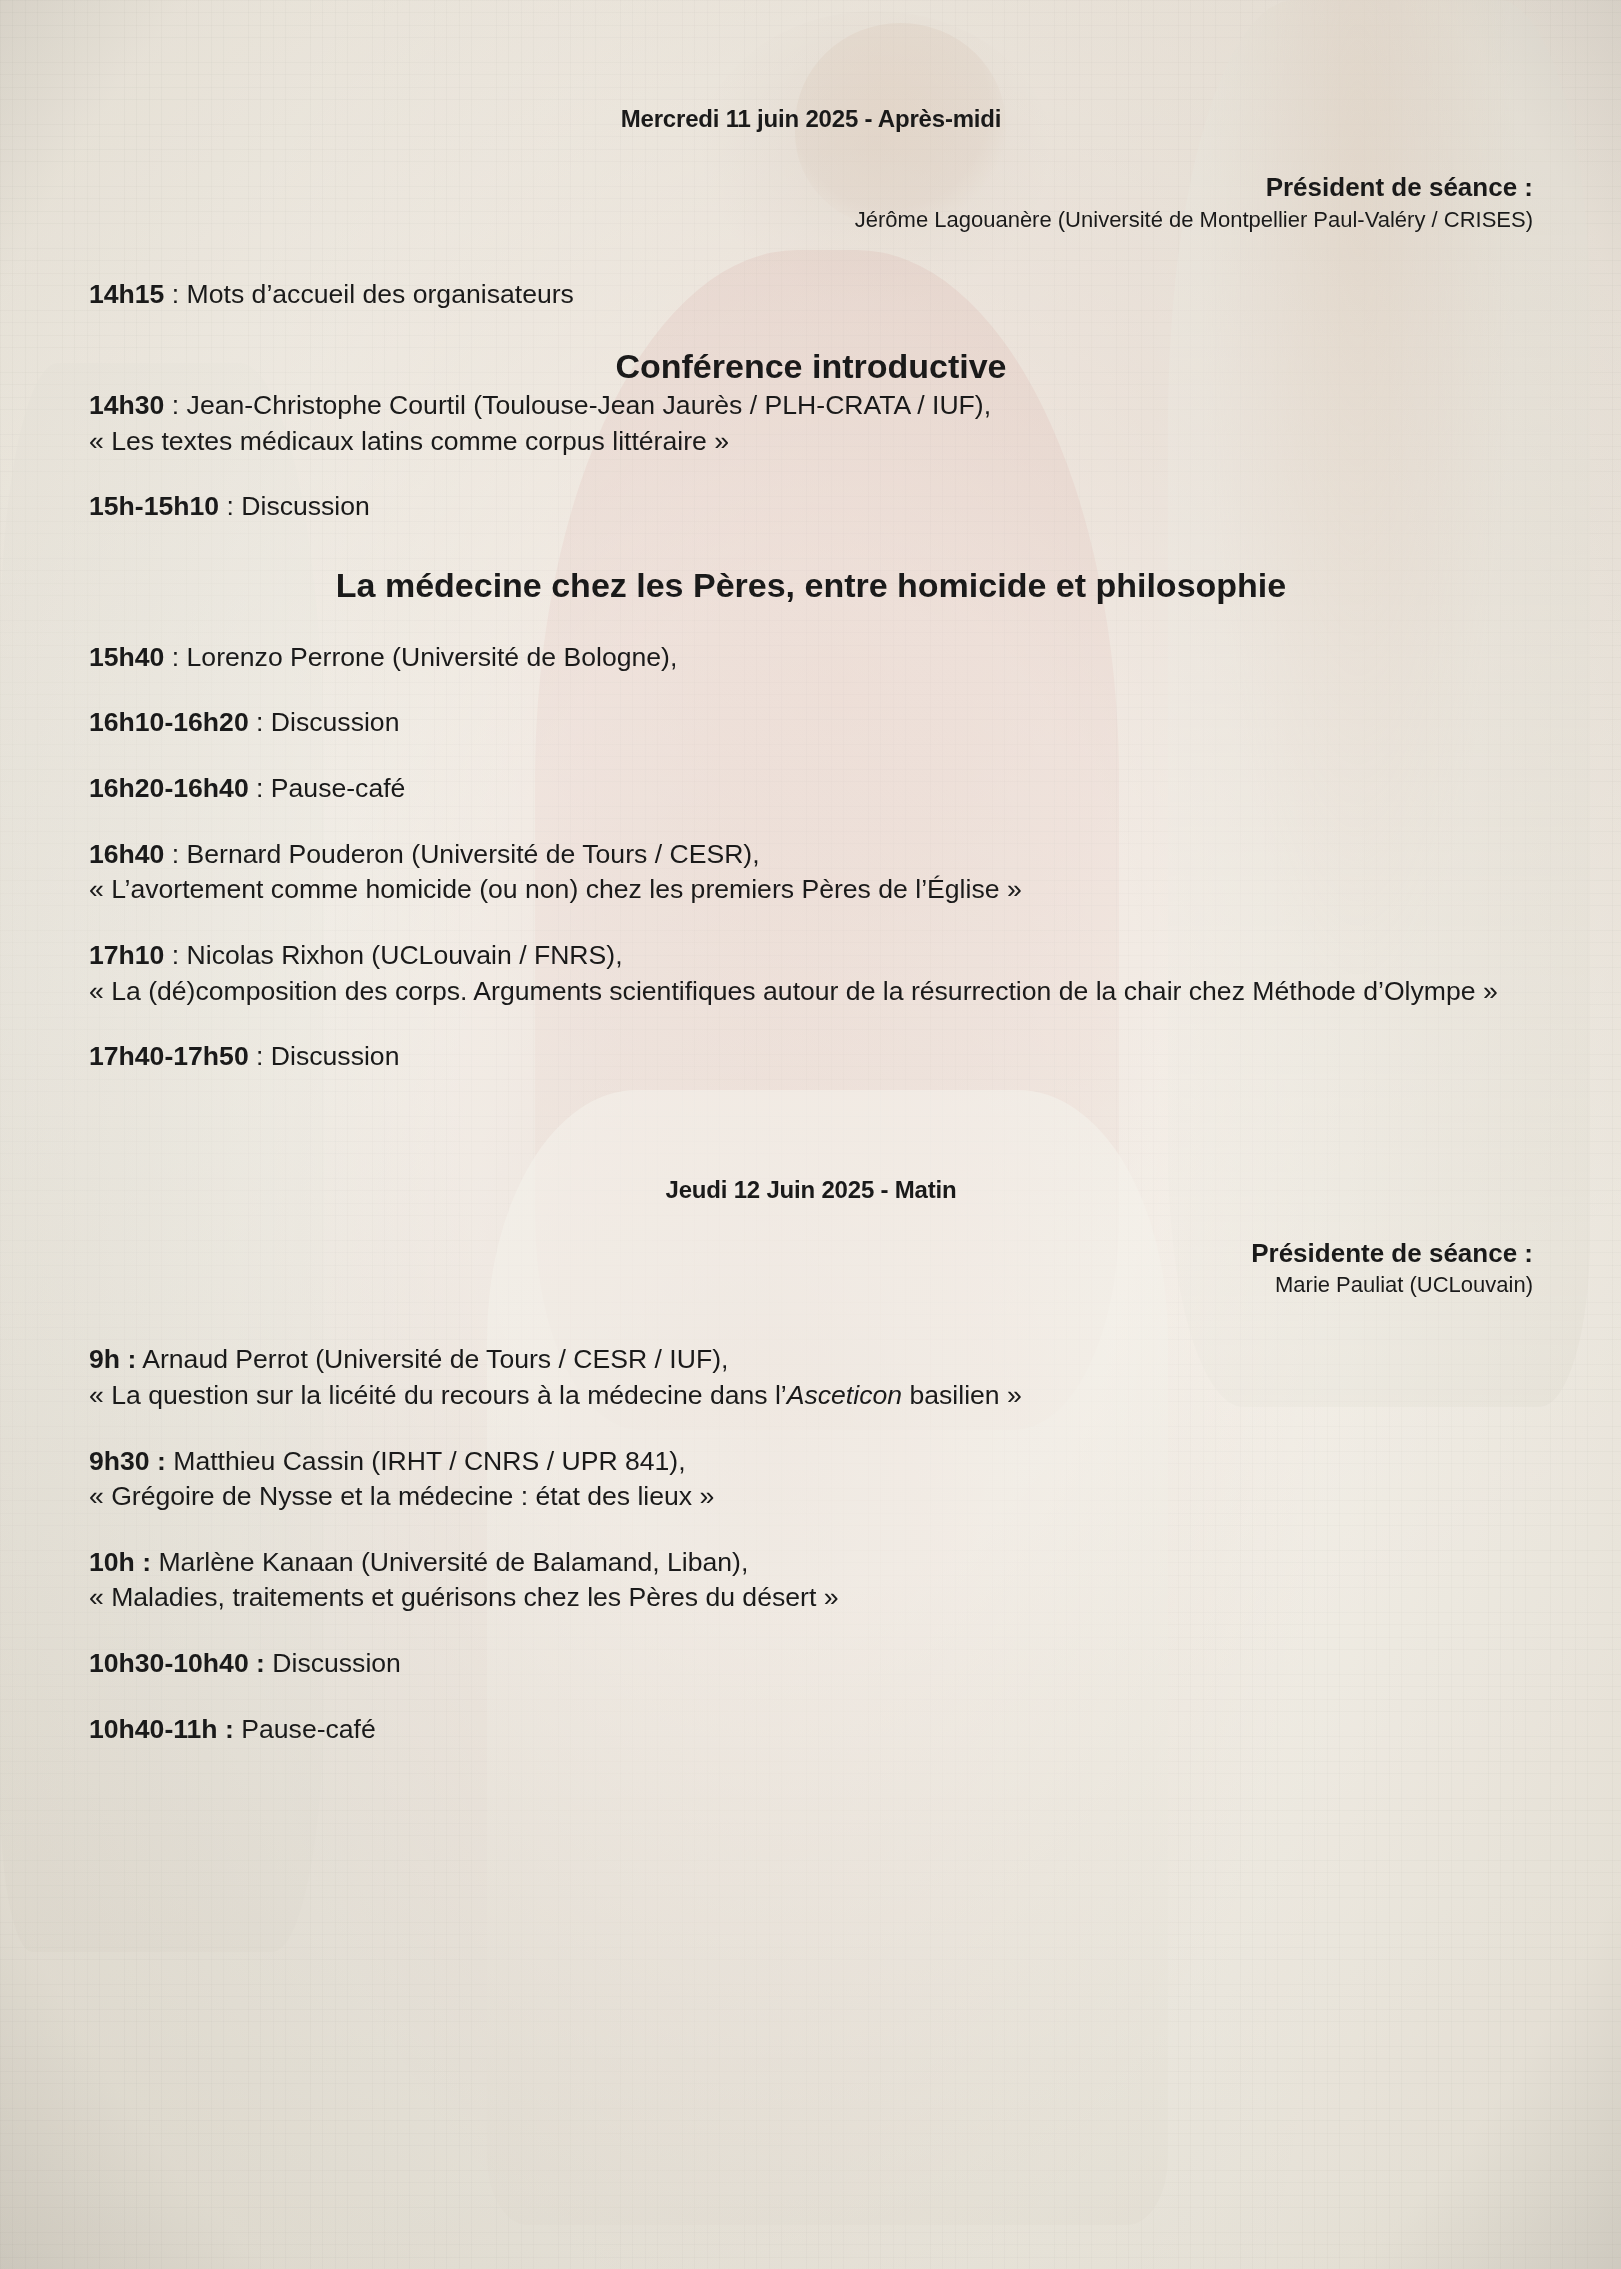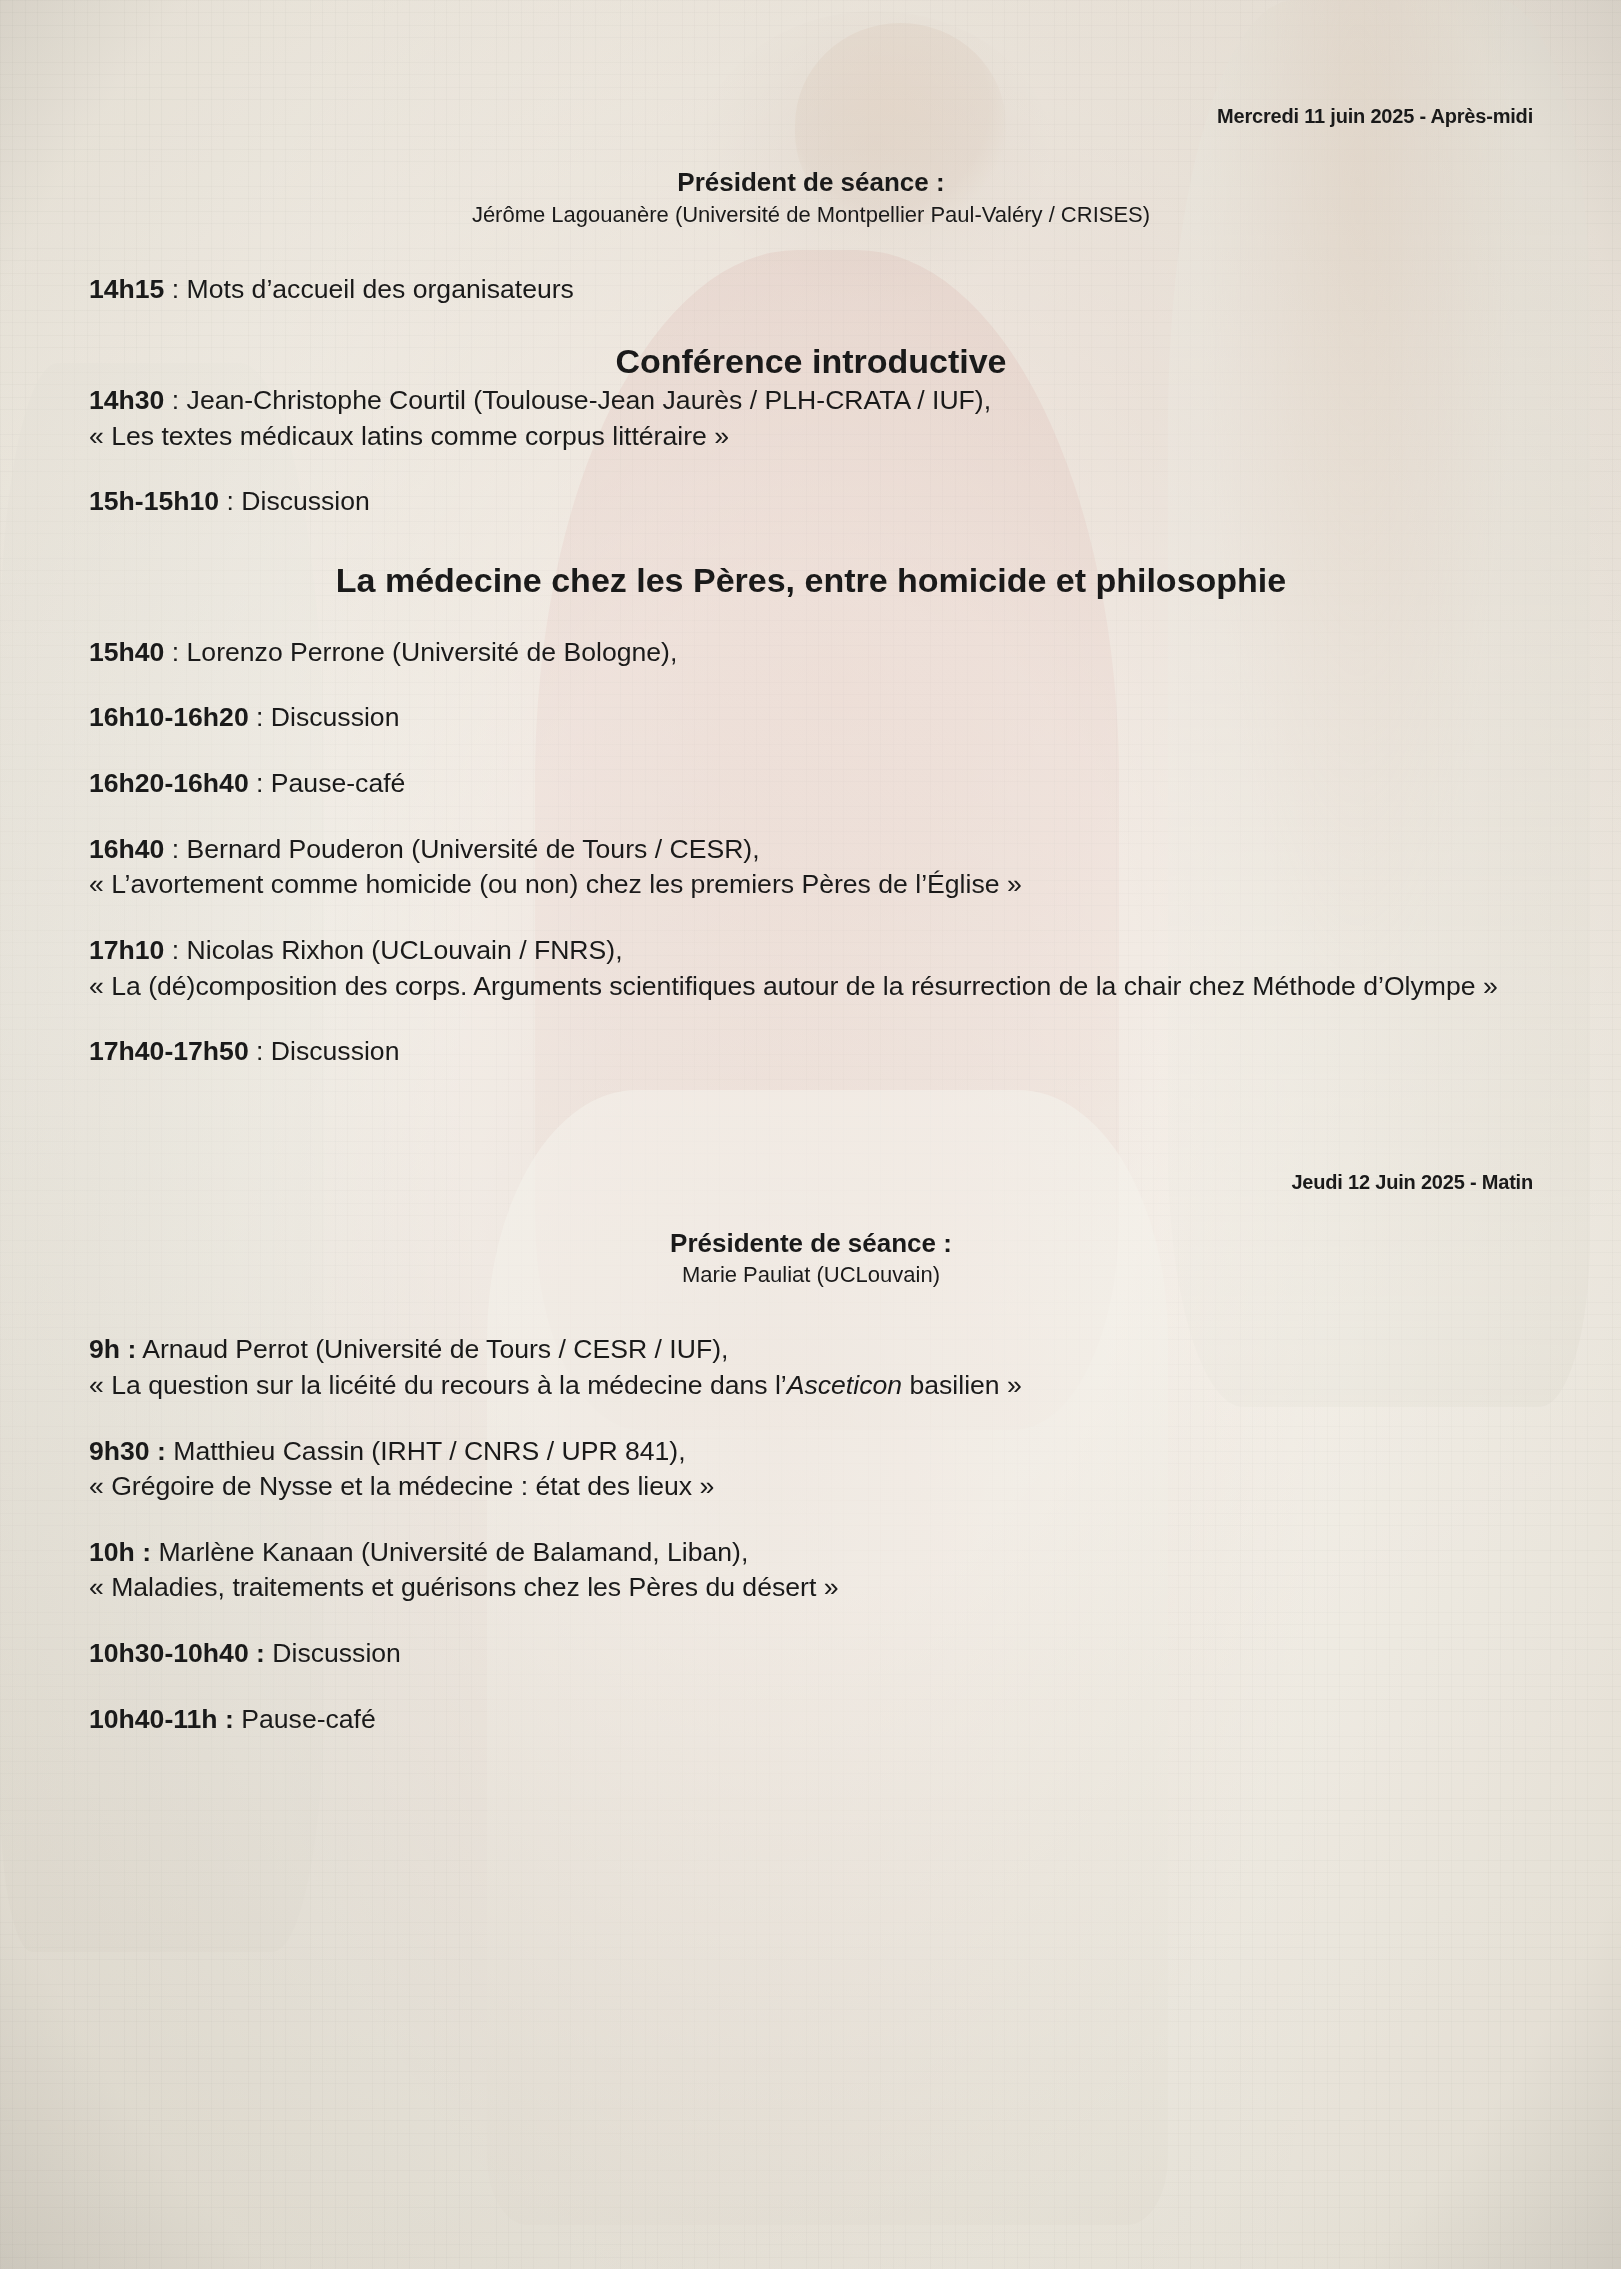--- a/index.html
+++ b/index.html
@@ -104,33 +104,33 @@
 
   
   .page {
     position: relative;
     z-index: 2;
     padding: 105px 89px 0 89px;
     box-sizing: border-box;
   }
 
   .day-title {
-    text-align: right;
-    font-size: 20px;
+    text-align: center;
+    font-size: 24px;
     font-weight: bold;
     letter-spacing: -0.2px;
     margin: 0 0 39px 0;
   }
   .day-title.second {
     margin-top: 101px;
     margin-bottom: 34px;
   }
 
   .chair-block {
-    text-align: center;
+    text-align: right;
     margin-bottom: 44px;
   }
   .chair-role {
     font-size: 26px;
     font-weight: bold;
     margin-bottom: 3.5px;
   }
   .chair-name {
     font-size: 22px;
     font-weight: normal;

